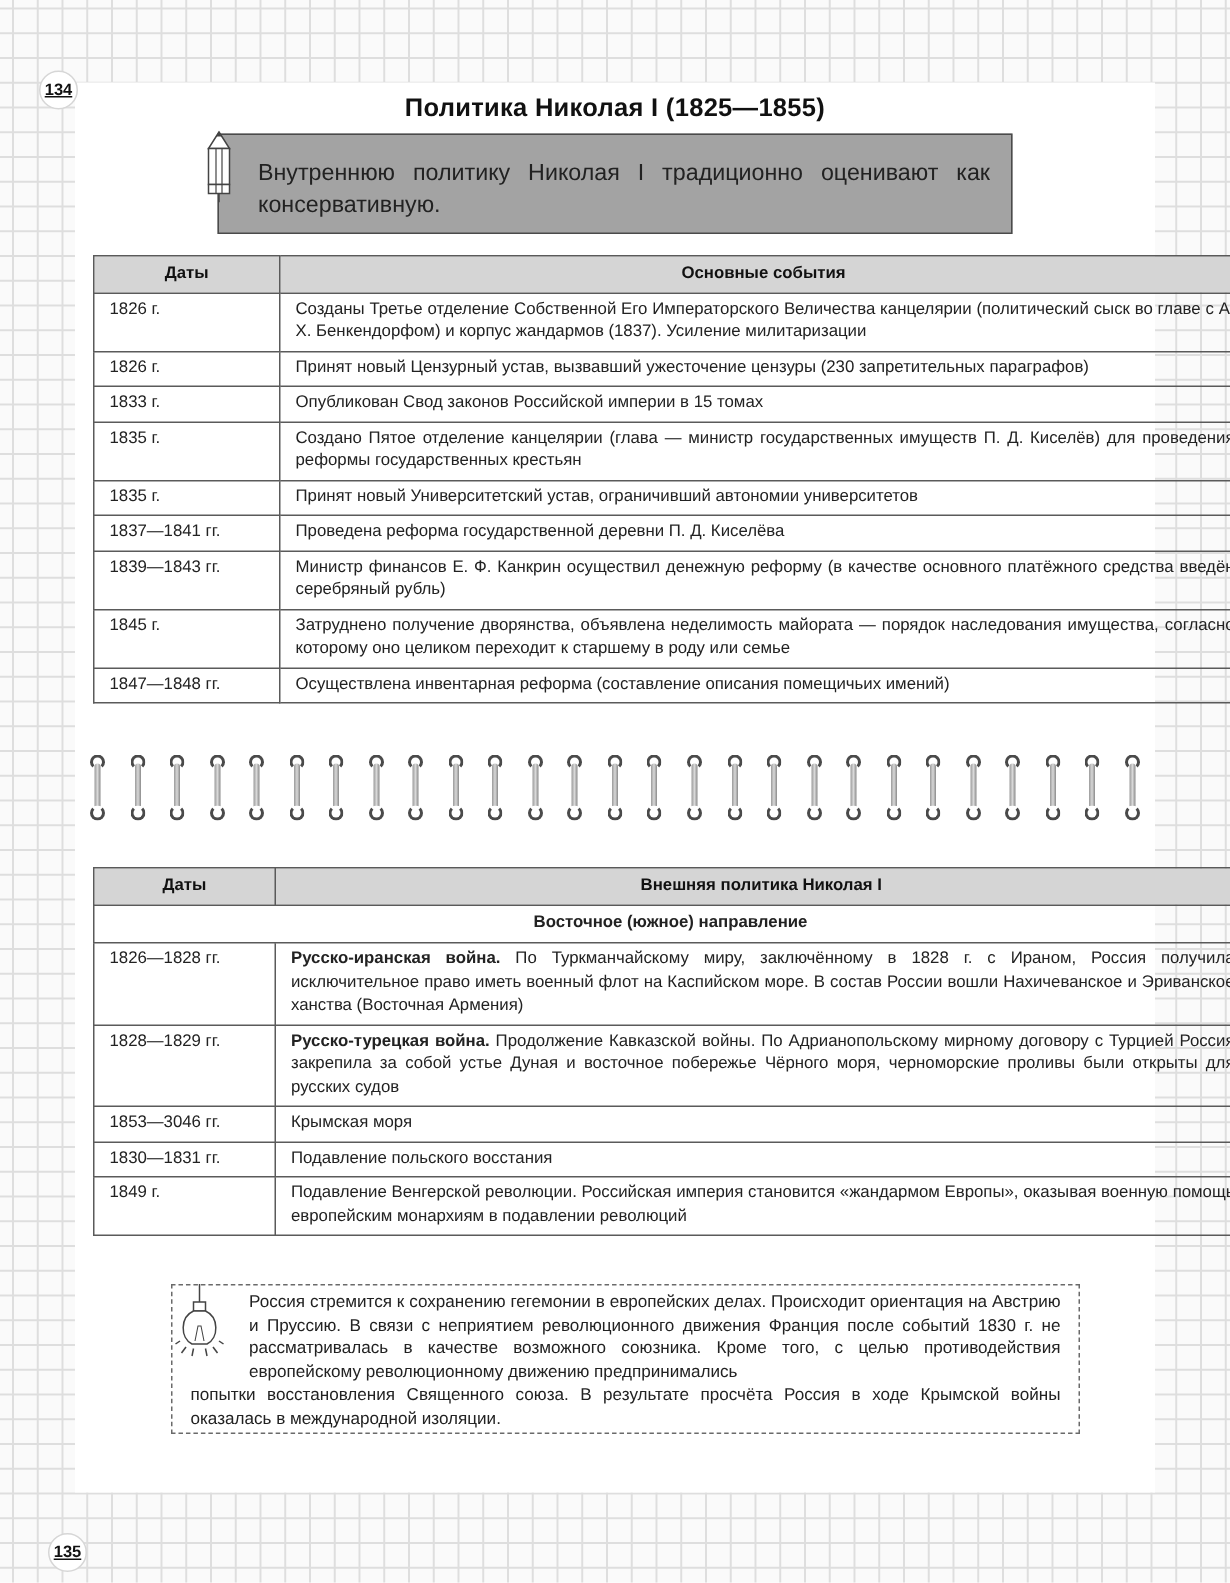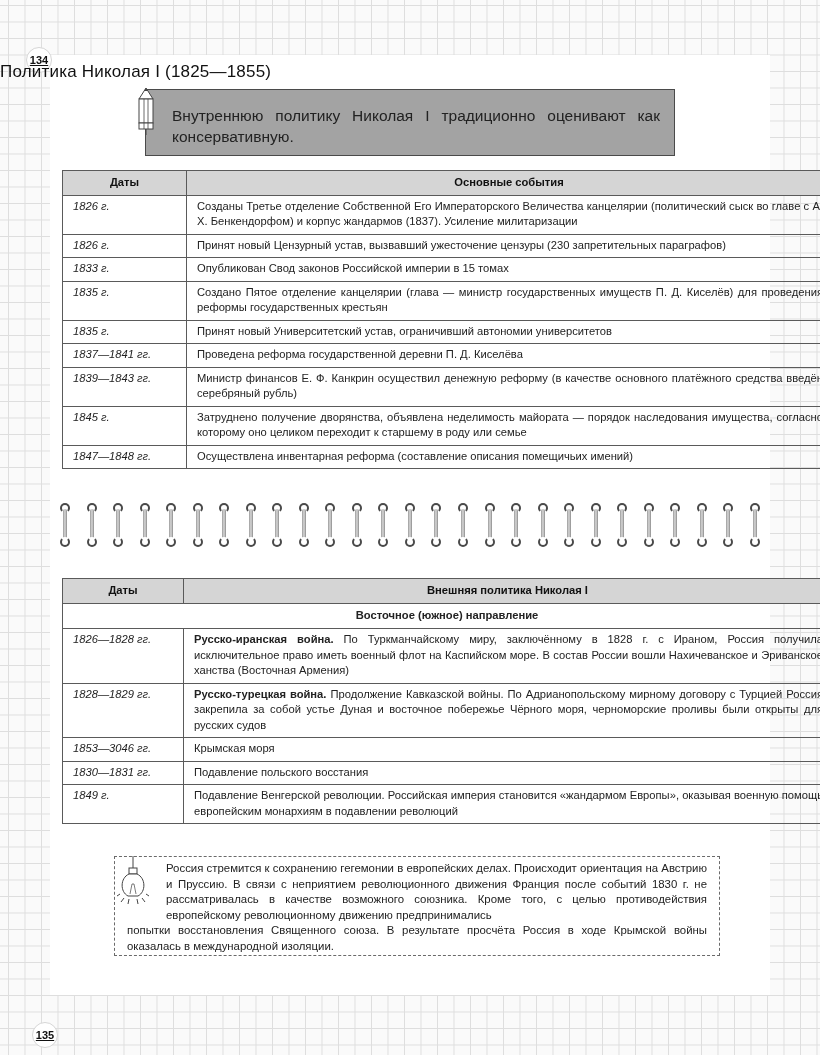--- a/index.html
+++ b/index.html
@@ -32,21 +32,22 @@
     display: flex; align-items: center; justify-content: center;
     color: #111;
     text-decoration: underline;
   }
   .page-num.top { left: 26px; top: 47px; }
   .page-num.bottom { left: 32px; top: 984px; margin-top: 38px; }
 
   .title {
     position: absolute;
     left: 0; right: 0; top: 62px;
-    font-weight: normal;
+    text-align: center;
+    font-weight: bold;
     font-size: 17px;
     letter-spacing: 0.2px;
     color: #111;
   }
   .note-box {
     position: absolute;
     left: 145px; top: 89px;
     width: 530px; height: 67px;
     border: 1px solid #4a4a4a;
     background: #a3a3a3;
@@ -76,21 +77,21 @@
     padding: 3px 8px 4px 10px;
   }
   table.data th {
     background: #d5d5d5;
     font-weight: bold;
     text-align: center;
     padding: 4px 8px;
     font-size: 11.2px;
     color: #111;
   }
-  table.data td.date { width: 124px; white-space: nowrap; font-style: italic; }
+  table.data td.date { width: 124px; white-space: nowrap; }
   table.data td.text { text-align: justify; }
   table.data td.section {
     text-align: center;
     font-weight: bold;
     padding: 4px 8px 5px;
   }
   table.t1 { top: 170px; }
   table.t1 td.date { width: 124px; }
   table.t2 { top: 578px; }
   table.t2 td.date { width: 121px; }

